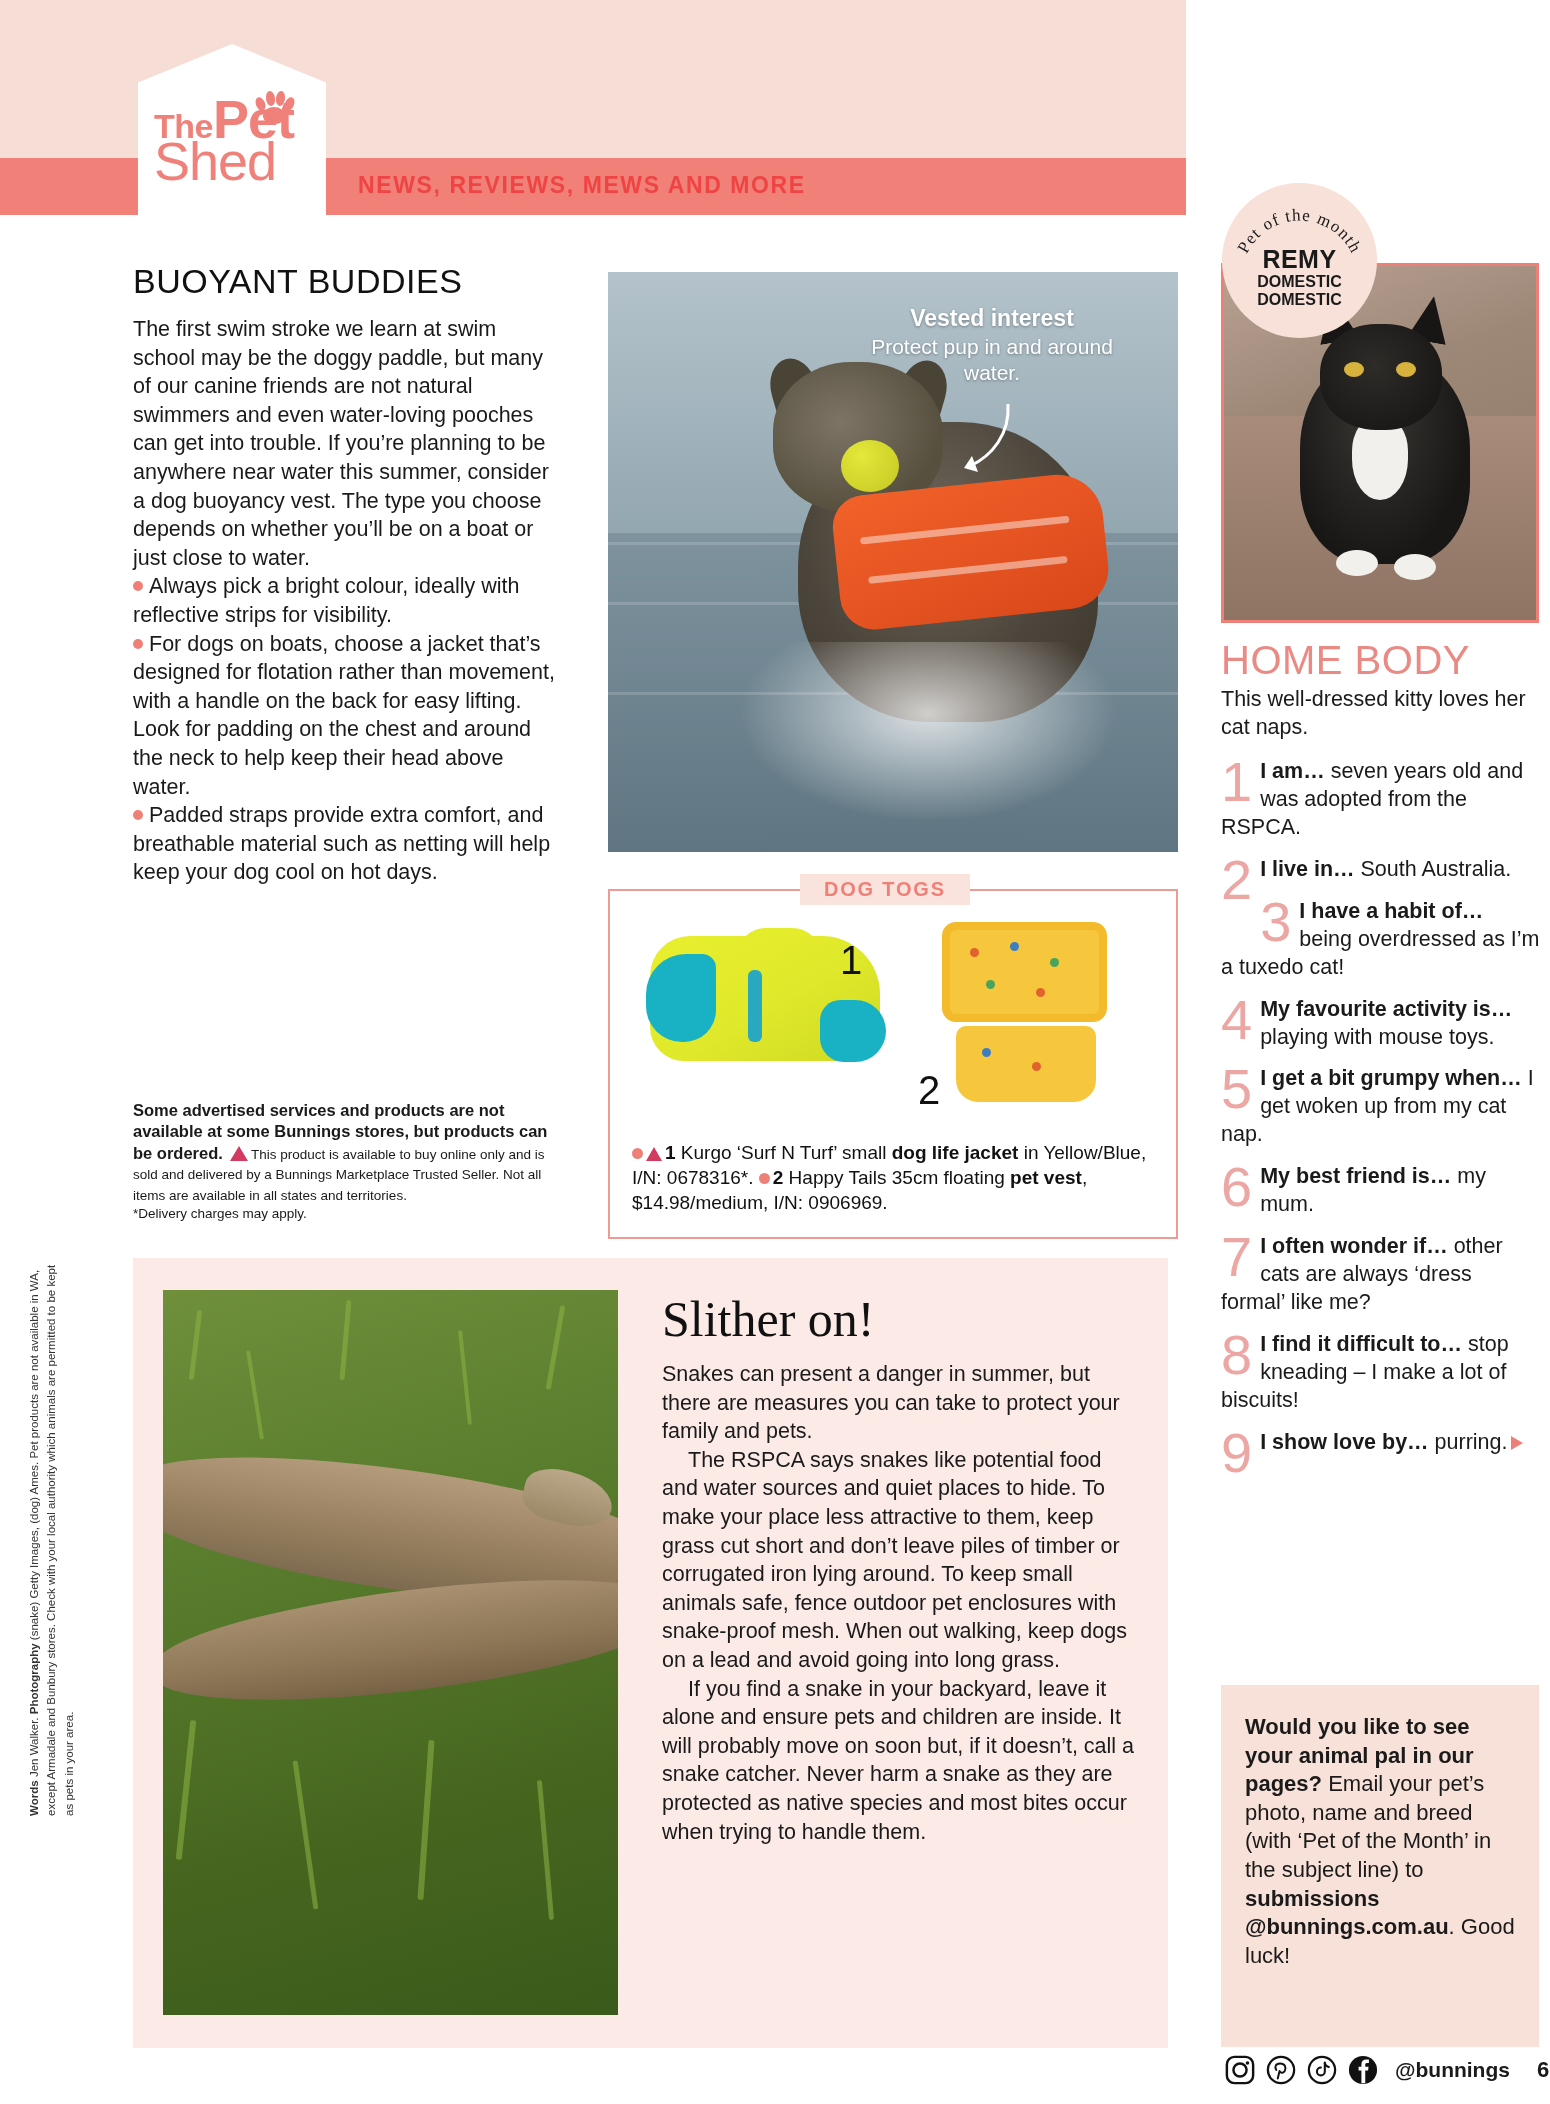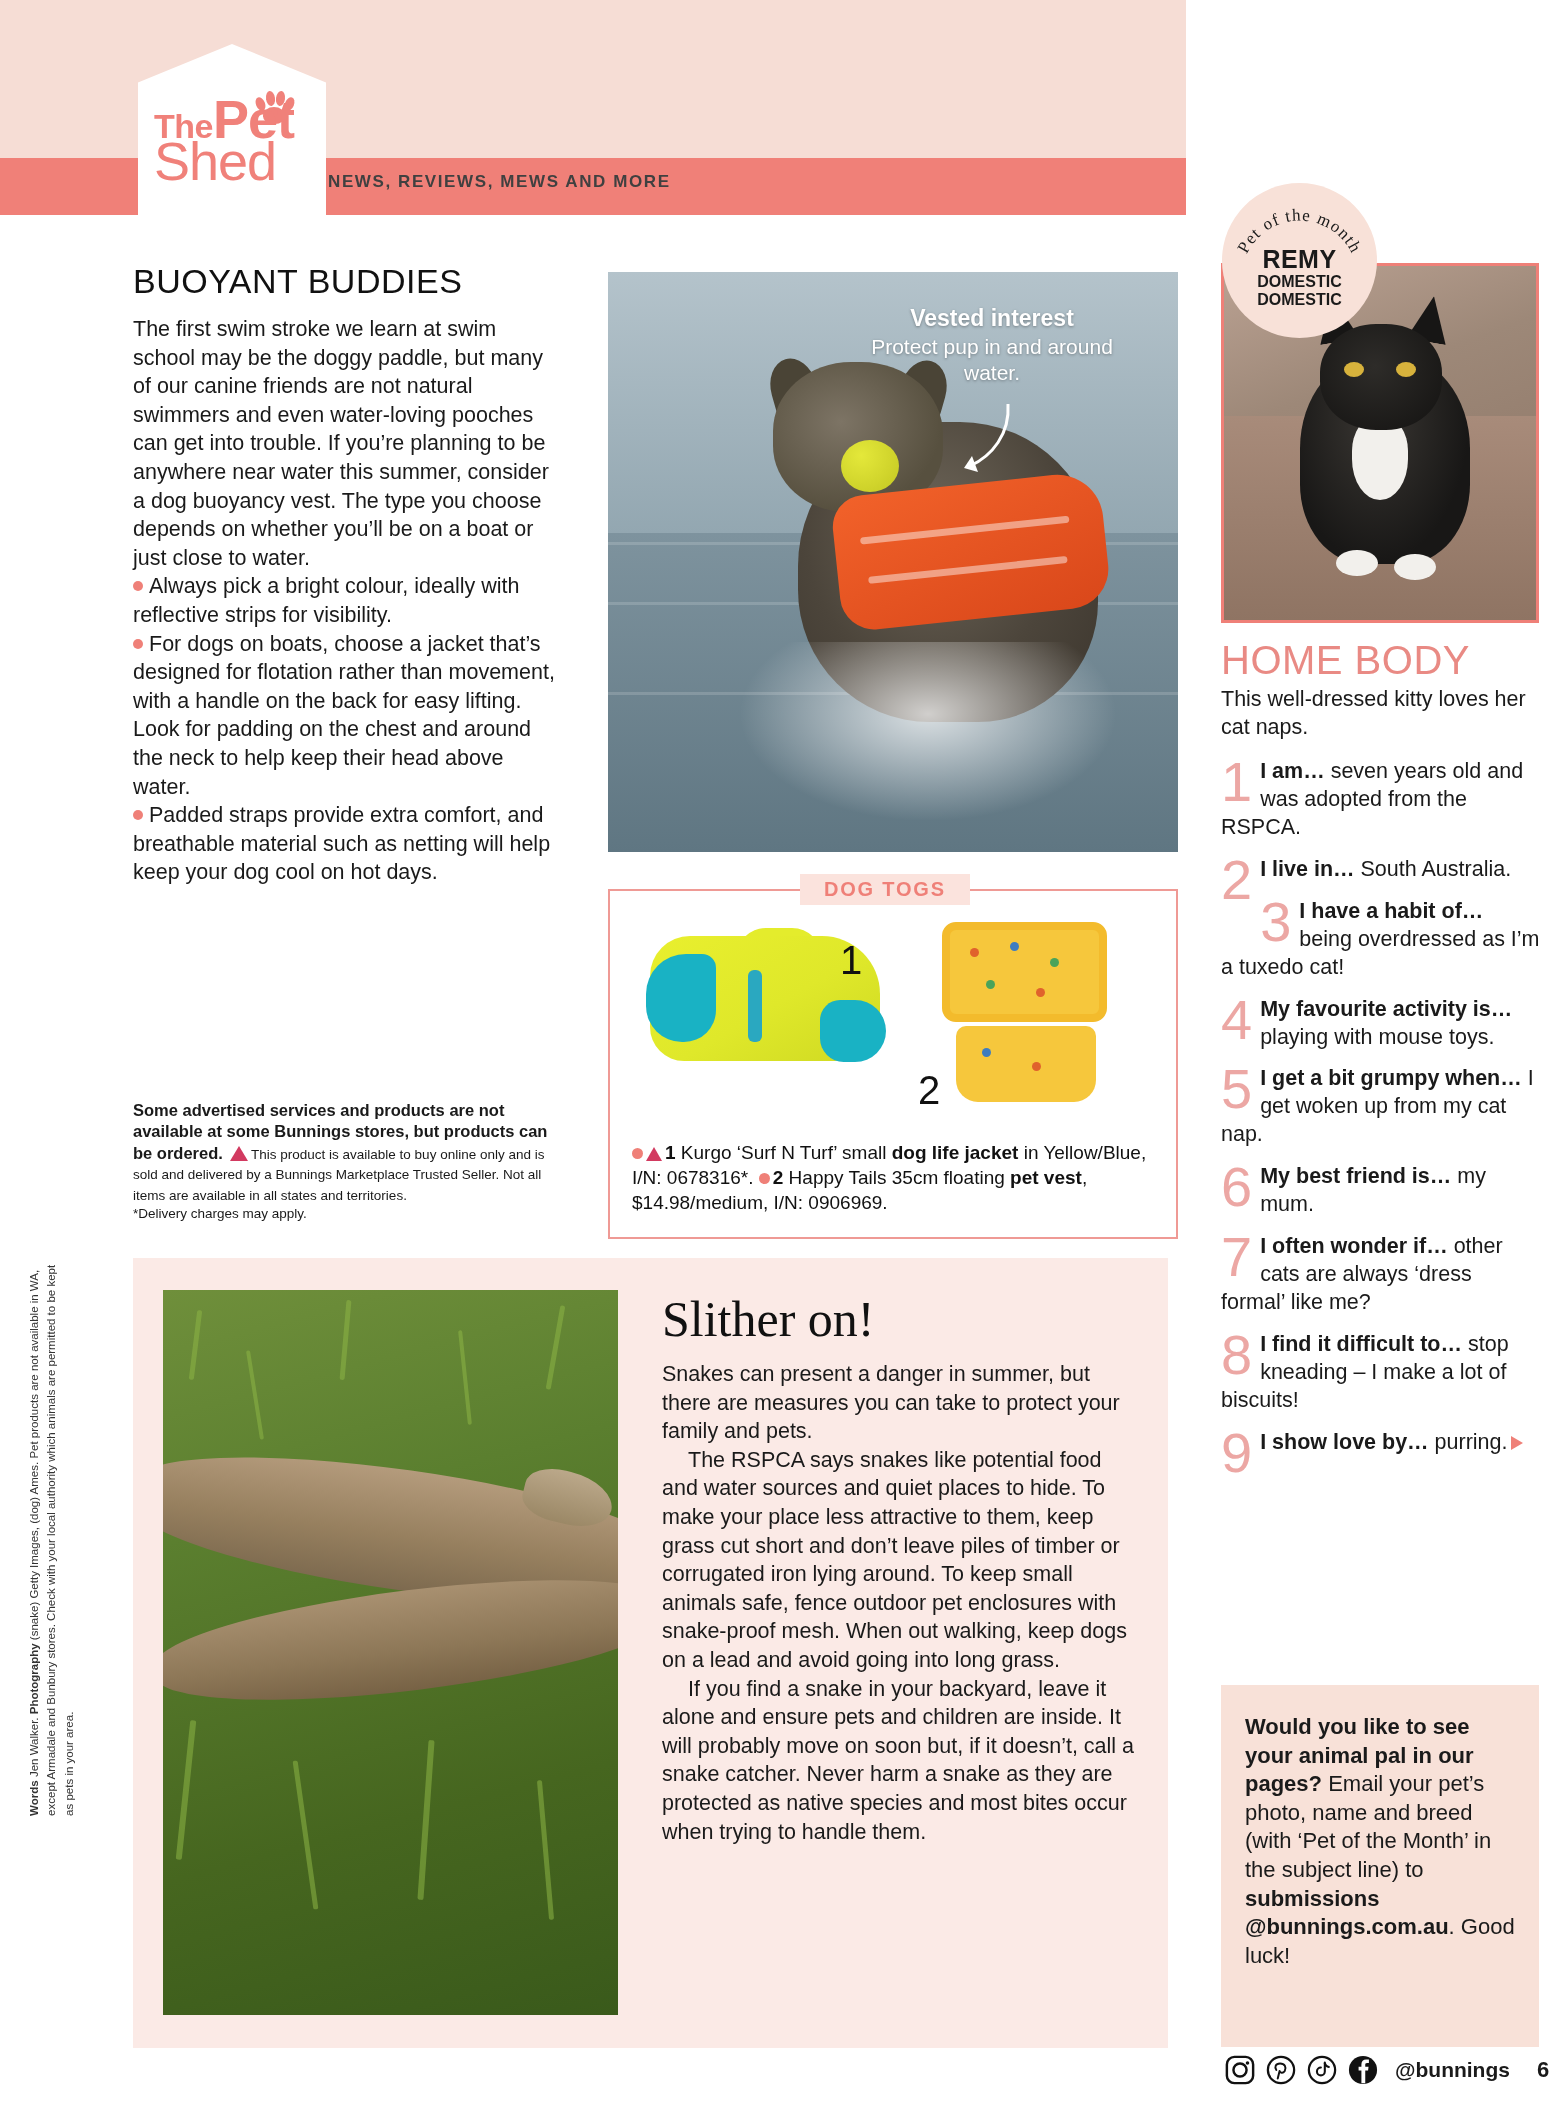--- a/index.html
+++ b/index.html
@@ -14,23 +14,23 @@
   
   .banner-bg {
     position: absolute; left: 0; top: 0; width: 1186px; height: 215px;
     background: #f6ddd5;
   }
   .banner-strip {
     position: absolute; left: 0; top: 158px; width: 1186px; height: 57px;
     background: #f08078;
   }
   .banner-tagline {
-    position: absolute; left: 328px; top: 172px;
-    font-size: 17px; font-weight: 700; letter-spacing: 1.6px;
-    color: #404040;
+    position: absolute; left: 358px; top: 172px;
+    font-size: 23px; font-weight: 700; letter-spacing: 1.6px;
+    color: #ef4444;
   }
   
   .logo-house {
     position: absolute; left: 138px; top: 44px; width: 188px; height: 188px; padding-left: 24px;
   }
   .logo-house .roof {
     position: absolute; left: 0; top: 0; width: 188px; height: 70px;
     background: #fff;
     clip-path: polygon(50% 0%, 100% 55%, 100% 100%, 0% 100%, 0% 55%);
   }

